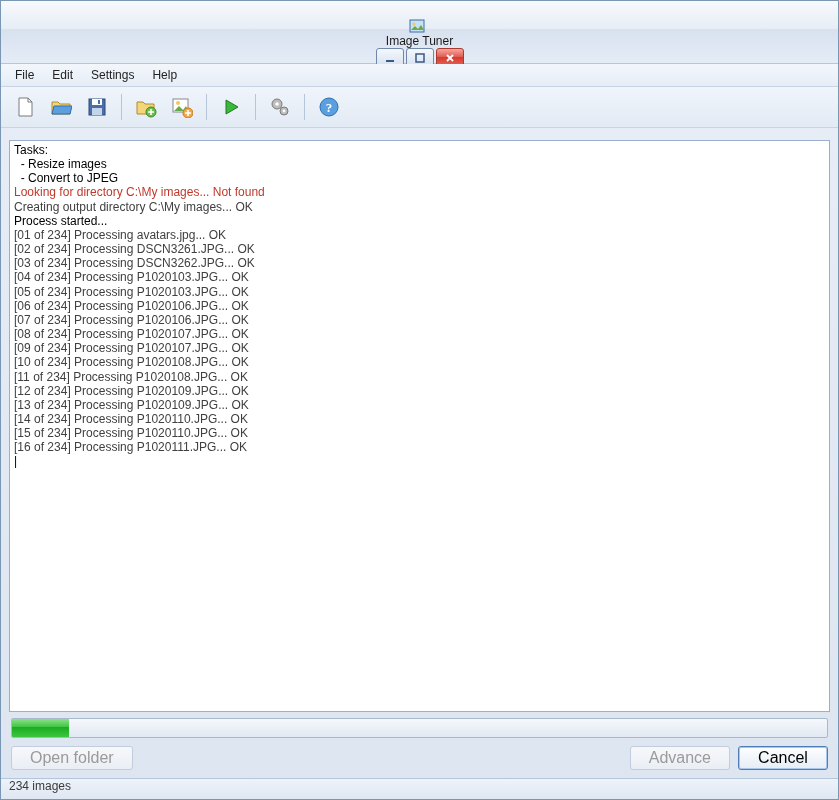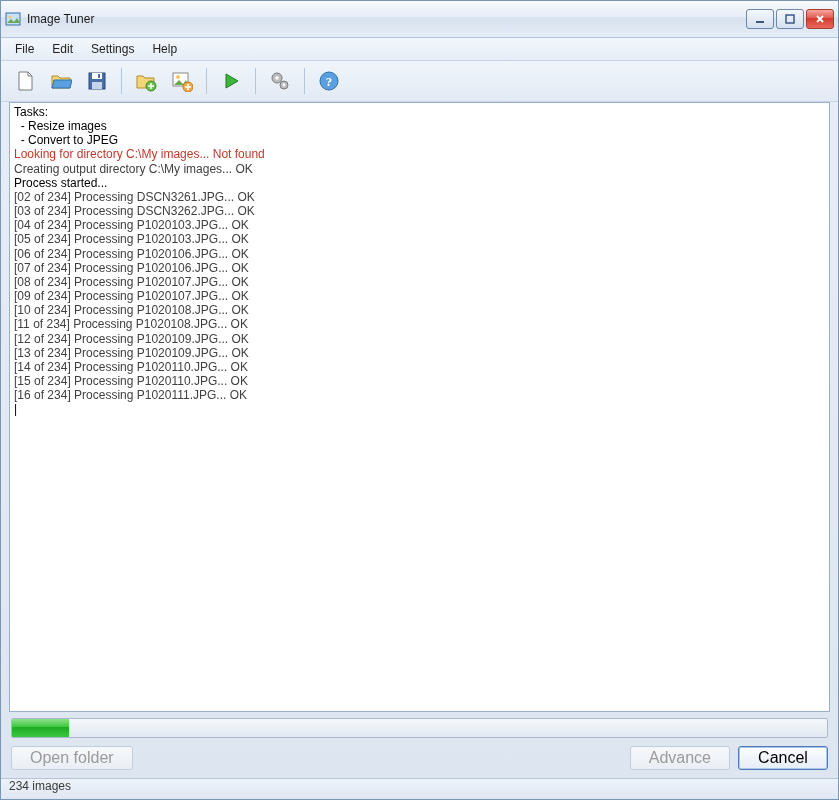--- a/index.html
+++ b/index.html
@@ -19,22 +19,23 @@
   border: 1px solid #7a96b5;
   box-sizing: border-box;
   display: flex;
   flex-direction: column;
 }
 .titlebar {
   height: 28px;
   background: linear-gradient(to bottom, #f7fafd 0%, #e6edf6 45%, #d8e2ef 46%, #e4ecf6 100%);
   display: flex;
   align-items: center;
-  padding: 4px 4px;
+  padding: 17px 4px;
   border-bottom: 1px solid #b5c6db;
+  flex-direction: column;
 }
 .titlebar-icon {
   width: 16px; height: 16px; margin-right: 6px;
   display:flex;align-items:center;justify-content:center;
 }
 .titlebar-title {
   flex: 1;
   color: #1a1a1a;
   font-size: 12px;
 }
@@ -79,21 +80,21 @@
 }
 .tool-btn {
   width:30px;height:30px;
   display:flex;align-items:center;justify-content:center;
   border:1px solid transparent;
   border-radius:3px;
   cursor:pointer;
 }
 .log-area {
   flex:1;
-  margin:0 8px 6px 8px;
+  margin:12px 8px 6px 8px;
   background:#fff;
   border:1px solid #9aafc9;
   padding:2px 4px;
   overflow:auto;
   font-size:12px;
   line-height:1.18;
   font-family: "Segoe UI", Tahoma, sans-serif;
 }
 .log-line { white-space:pre; }
 .c-black { color:#000; }
@@ -256,20 +257,21 @@
   <div class="log-area">
     <div class="log-line c-black">Tasks:</div>
     <div id="task-lines">
         <div class="log-line c-black">  - Resize images</div>
         <div class="log-line c-black">  - Convert to JPEG</div>
       </div>
     <div class="log-line c-red">Looking for directory C:\My images... Not found</div>
     <div class="log-line c-green">Creating output directory C:\My images... OK</div>
     <div class="log-line c-black">Process started...</div>
     <div id="entry-lines">
+        <div class="log-line c-green">[01 of 234] Processing avatars.jpg... OK</div>
         <div class="log-line c-green">[02 of 234] Processing DSCN3261.JPG... OK</div>
         <div class="log-line c-green">[03 of 234] Processing DSCN3262.JPG... OK</div>
         <div class="log-line c-green">[04 of 234] Processing P1020103.JPG... OK</div>
         <div class="log-line c-green">[05 of 234] Processing P1020103.JPG... OK</div>
         <div class="log-line c-green">[06 of 234] Processing P1020106.JPG... OK</div>
         <div class="log-line c-green">[07 of 234] Processing P1020106.JPG... OK</div>
         <div class="log-line c-green">[08 of 234] Processing P1020107.JPG... OK</div>
         <div class="log-line c-green">[09 of 234] Processing P1020107.JPG... OK</div>
         <div class="log-line c-green">[10 of 234] Processing P1020108.JPG... OK</div>
         <div class="log-line c-green">[11 of 234] Processing P1020108.JPG... OK</div>

